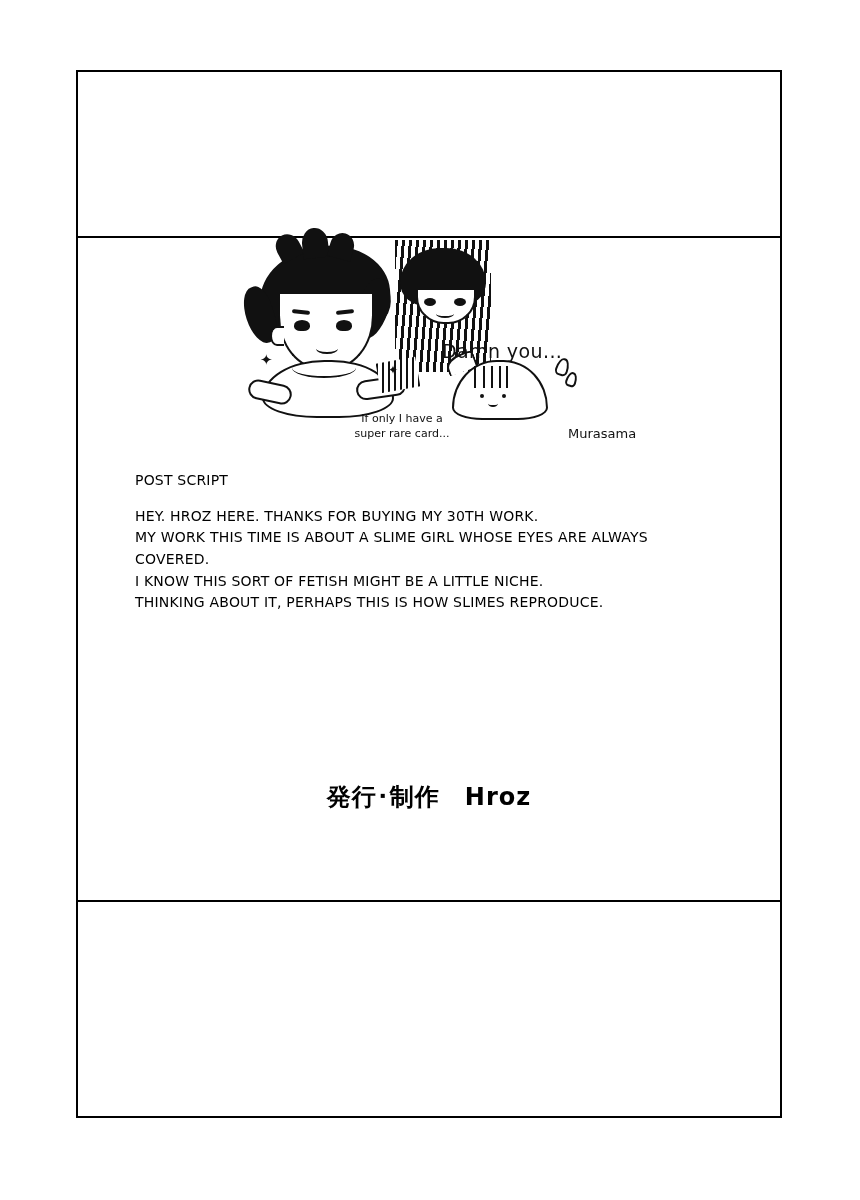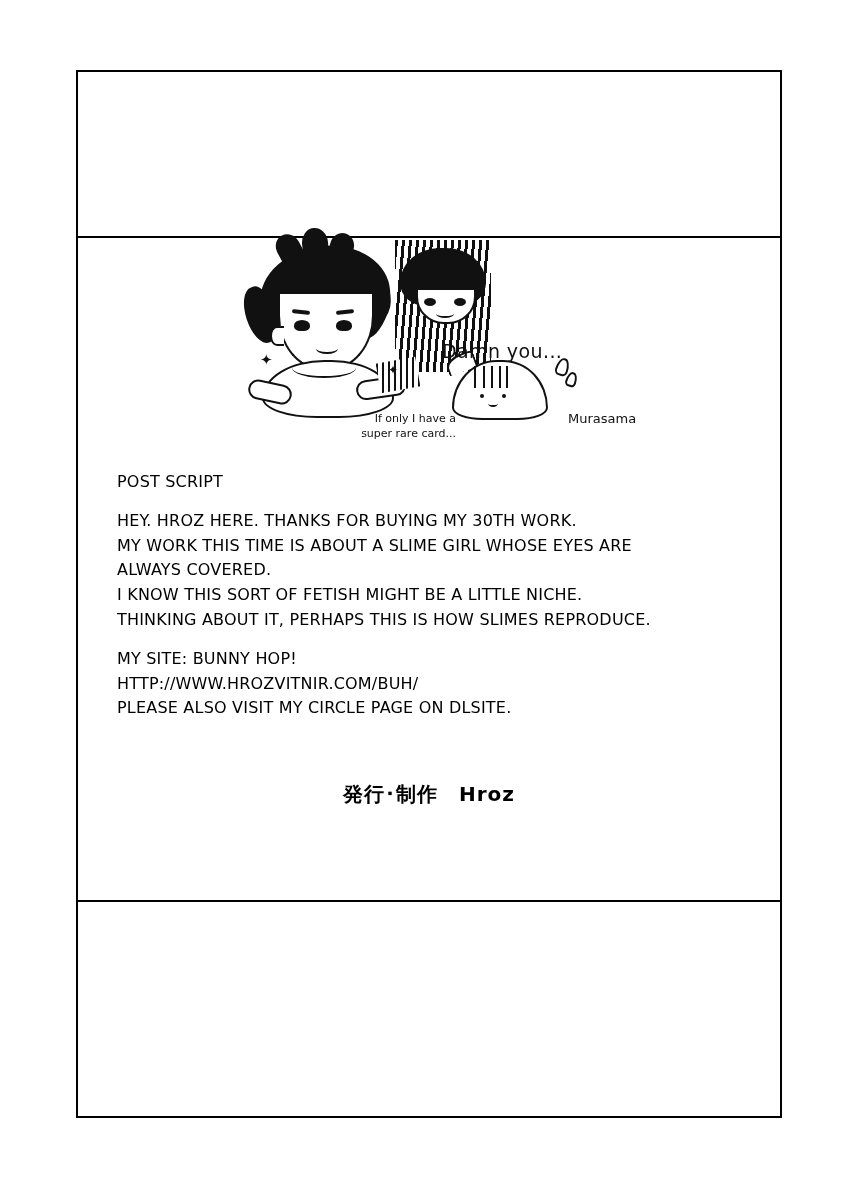--- a/index.html
+++ b/index.html
@@ -309,43 +309,43 @@
     font-family: "DejaVu Sans", sans-serif;
     font-size: 19px;
     letter-spacing: 0.4px;
     color: #111;
   }
   .caption-card {
     position: absolute;
     left: 118px;
     top: 172px;
     width: 108px;
-    text-align: right;
+    text-align: center;
     font-family: "DejaVu Sans", sans-serif;
     font-size: 11px;
     line-height: 1.35;
     color: #111;
   }
   .caption-mura {
     position: absolute;
     left: 338px;
-    top: 171px;
+    top: 186px;
     font-family: "DejaVu Sans", sans-serif;
     font-size: 13px;
     color: #111;
   }
 
   
   .ps-block {
     position: absolute;
-    left: 117px;
+    left: 135px;
     top: 470px;
     width: 580px;
     font-family: "DejaVu Sans", sans-serif;
-    font-size: 16px;
+    font-size: 14px;
     line-height: 1.55;
     letter-spacing: 0.2px;
     color: #000;
   }
   .ps-heading {
     margin-bottom: 14px;
   }
   .ps-para {
     margin-bottom: 14px;
     white-space: pre-line;
@@ -355,21 +355,21 @@
   
   .colophon {
     position: absolute;
     left: 76px;
     top: 782px;
     width: 706px;
     text-align: center;
   }
   .colo-line1 {
     font-family: "DejaVu Sans", sans-serif;
-    font-size: 20px;
+    font-size: 24px;
     letter-spacing: 1px;
     font-weight: bold;
     line-height: 1.25;
   }
   .colo-line2 {
     font-family: "DejaVu Sans", sans-serif;
     font-size: 25px;
     letter-spacing: 0.5px;
     font-weight: bold;
     line-height: 1.3;
@@ -436,22 +436,19 @@
 rare card...</div>
     <div class="caption-mura">Murasama</div>
   </div>
 
   <div class="ps-block">
     <div class="ps-heading">POST SCRIPT</div>
     <div class="ps-para">HEY. HROZ HERE. THANKS FOR BUYING MY 30TH WORK.
 MY WORK THIS TIME IS ABOUT A SLIME GIRL WHOSE EYES ARE ALWAYS COVERED.
 I KNOW THIS SORT OF FETISH MIGHT BE A LITTLE NICHE.
 THINKING ABOUT IT, PERHAPS THIS IS HOW SLIMES REPRODUCE.</div>
-    <div class="ps-para">MY SITE: BUNNY HOP!
-HTTP://WWW.HROZVITNIR.COM/BUH/
-PLEASE ALSO VISIT MY CIRCLE PAGE ON DLSITE.</div>
   </div>
 
   <div class="colophon">
     <div class="colo-line1">発行･制作　Hroz</div>
   </div>
 
 </div>
 
 </body></html>

